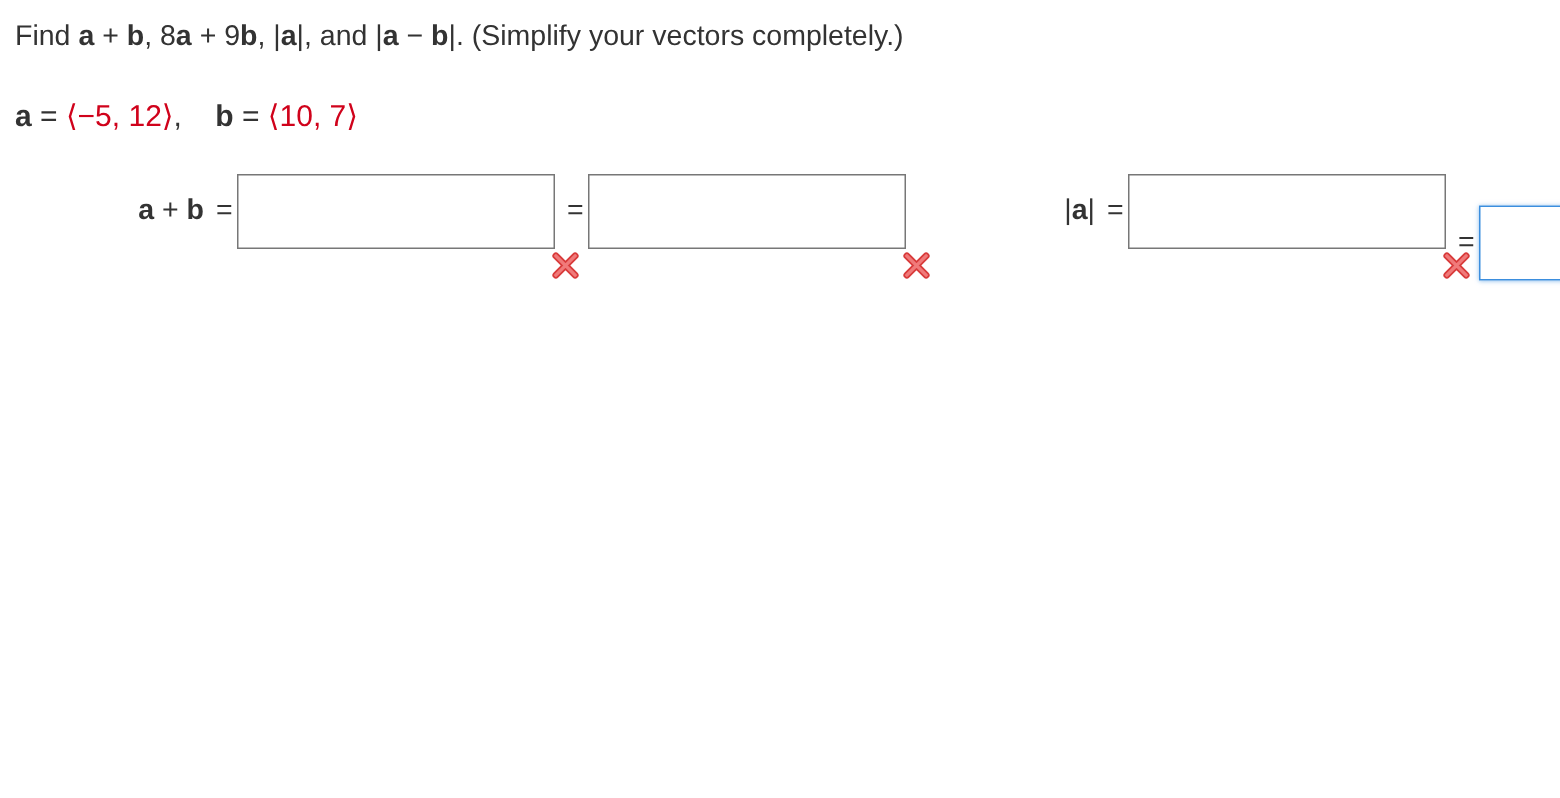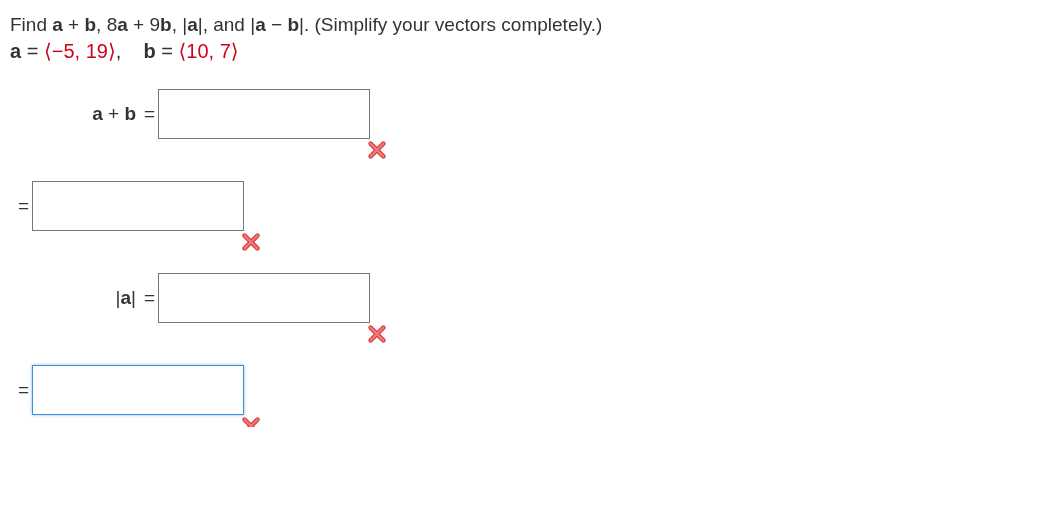--- a/index.html
+++ b/index.html
@@ -9,40 +9,40 @@
     }
     body {
       font-family: Verdana, Arial, sans-serif;
       font-size: 19px;
       color: #333;
       padding: 12px 10px;
       width: 1040px;
       background: #fff;
     }
     .question-text {
+      margin-bottom: 26px;
       line-height: 1.4;
     }
     .question-text .bold-var {
       font-weight: bold;
     }
     .given-values {
       font-size: 20px;
       margin-bottom: 26px;
     }
     .given-values .bold-var {
       font-weight: bold;
     }
     .given-values .red-coord {
       color: #d0021b;
     }
     .angle-open::before { content: "\27E8"; }
     .angle-close::after { content: "\27E9"; }
     .rows-wrapper {
       display: flex;
-      flex-direction: column;
     }
     .answer-row {
       display: flex;
       align-items: center;
       margin-bottom: 42px;
     }
     .answer-row:last-child {
       margin-bottom: 0;
     }
     .label-cell {
@@ -89,21 +89,21 @@
     }
   </style>
 </head>
 <body>
 
 <div class="question-text">
   <span>Find </span><span class="bold-var">a</span><span> + </span><span class="bold-var">b</span><span>, </span><span>8</span><span class="bold-var">a</span><span> + </span><span>9</span><span class="bold-var">b</span><span>, </span><span>|</span><span class="bold-var">a</span><span>|</span><span>, and </span><span>|</span><span class="bold-var">a</span><span> − </span><span class="bold-var">b</span><span>|</span><span>. (Simplify your vectors completely.)</span>
 </div>
 
 <div class="given-values">
-  <span class="bold-var">a</span><span> = </span><span class="red-coord angle-open angle-close">−5, 19</span><span style="white-space:pre;">,    </span><span class="bold-var">b</span><span> = </span><span class="red-coord angle-open angle-close">10, 7</span>
+  <span class="bold-var">a</span><span> = </span><span class="red-coord angle-open angle-close">−5, 12</span><span style="white-space:pre;">,    </span><span class="bold-var">b</span><span> = </span><span class="red-coord angle-open angle-close">10, 7</span>
 </div>
 
 <div class="rows-wrapper">
 
   <div class="answer-row">
     <div class="label-cell">
       <span class="bold-var">a</span><span> + </span><span class="bold-var">b</span>
     </div>
     <div class="equals">=</div>
     <div class="input-cell">

